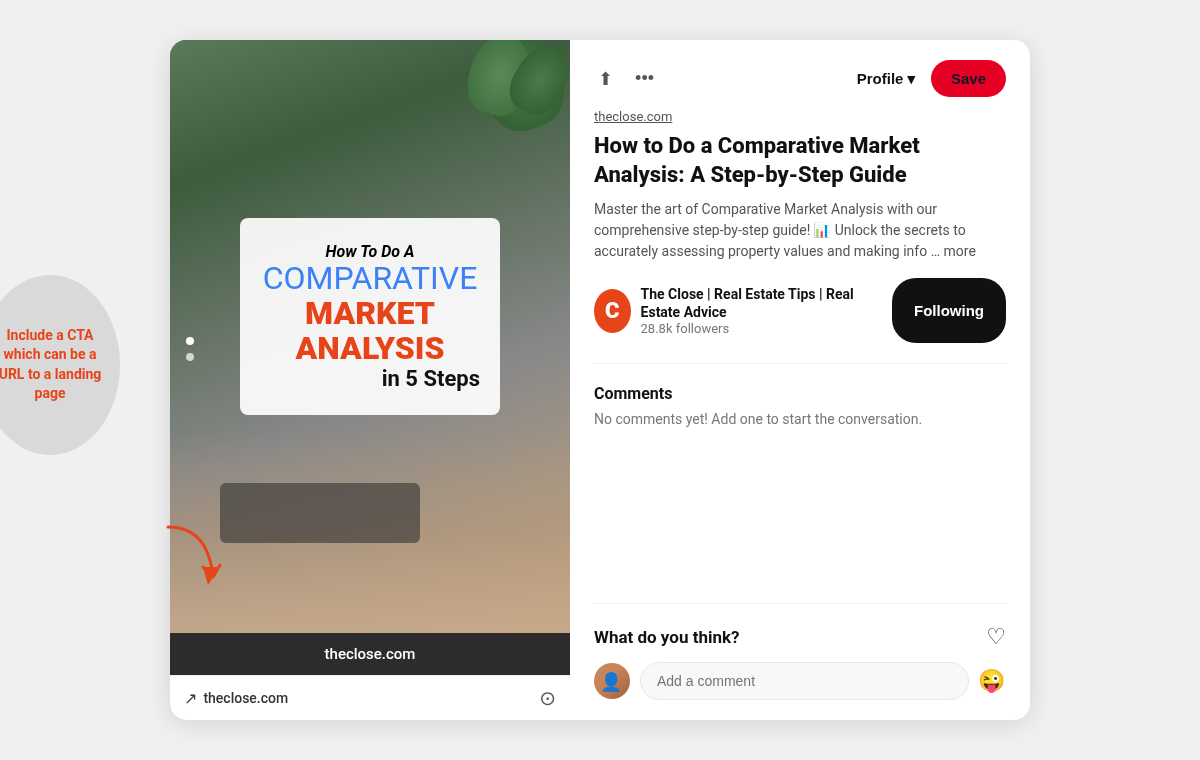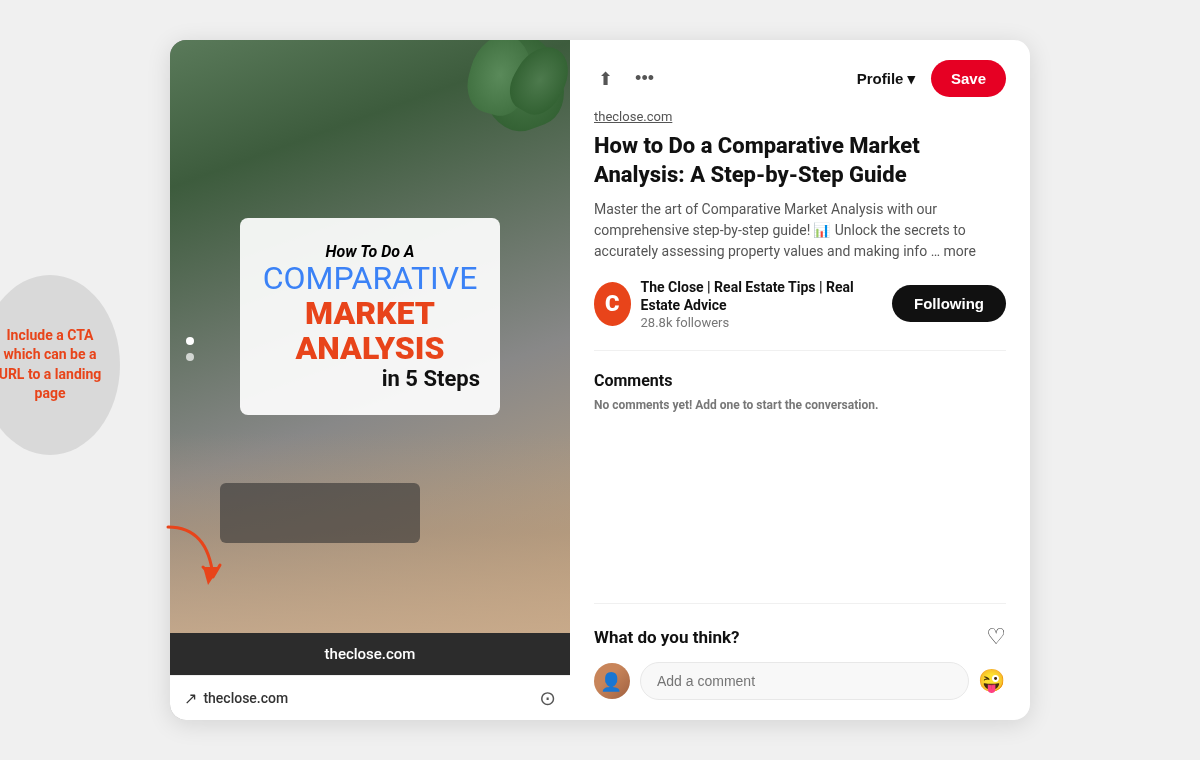--- a/index.html
+++ b/index.html
@@ -246,21 +246,21 @@
       display: flex;
       align-items: center;
       gap: 4px;
       font-size: 15px;
       font-weight: 600;
       color: #111;
     }
 
     .save-btn {
       background: #e60023;
-      color: #ffffff;
+      color: #0f172a;
       border: none;
       border-radius: 24px;
       padding: 10px 20px;
       font-size: 15px;
       font-weight: 700;
       cursor: pointer;
     }
 
     .source-link {
       color: #555;
@@ -329,44 +329,43 @@
     .account-followers {
       font-size: 13px;
       color: #777;
     }
 
     .following-btn {
       background: #111;
       color: #fff;
       border: none;
       border-radius: 24px;
-      padding: 10px 22px;
+      padding: 24px 22px;
       font-size: 15px;
       font-weight: 700;
       cursor: pointer;
       text-align: center;
     }
 
     
     .comments-section {
       margin-bottom: 16px;
     }
 
     .comments-title {
       font-size: 16px;
       font-weight: 700;
       color: #111;
       margin-bottom: 8px;
     }
 
     .no-comments {
-      font-size: 12px;
+      font-size: 14px;
       color: #777;
       margin-bottom: 36px;
-      font-weight: bold;
     }
 
     
     .what-think-row {
       display: flex;
       align-items: center;
       justify-content: space-between;
       margin-bottom: 12px;
       margin-top: auto;
       padding-top: 20px;

